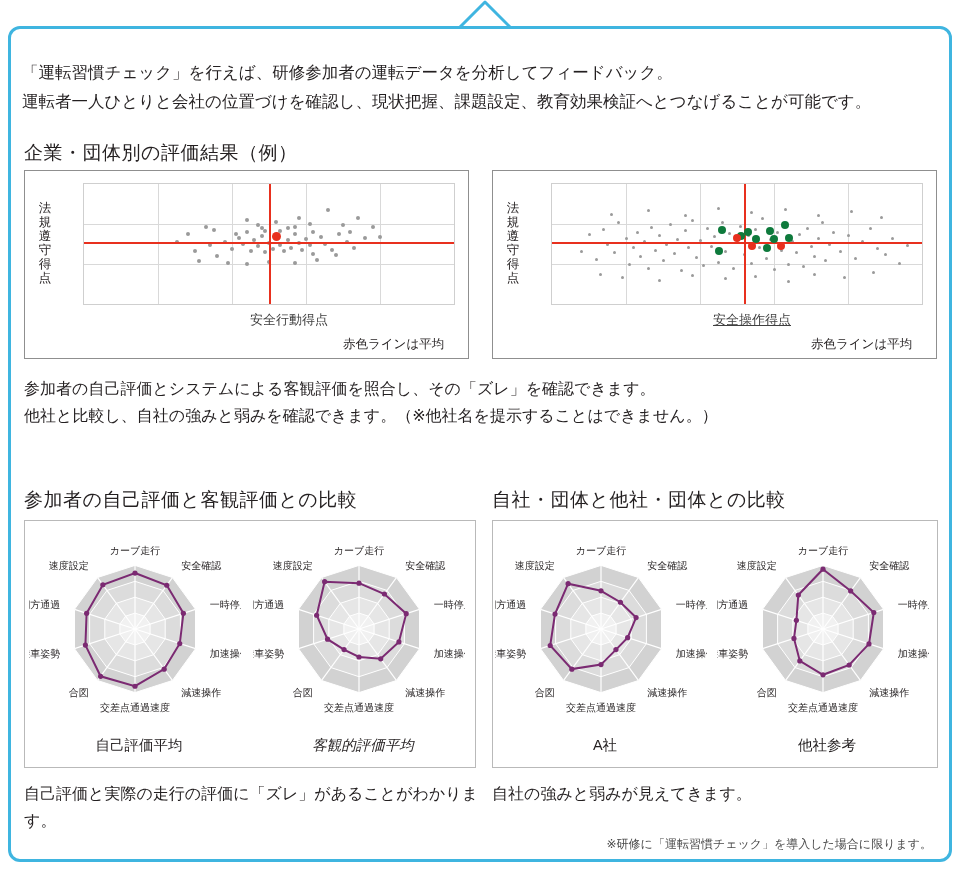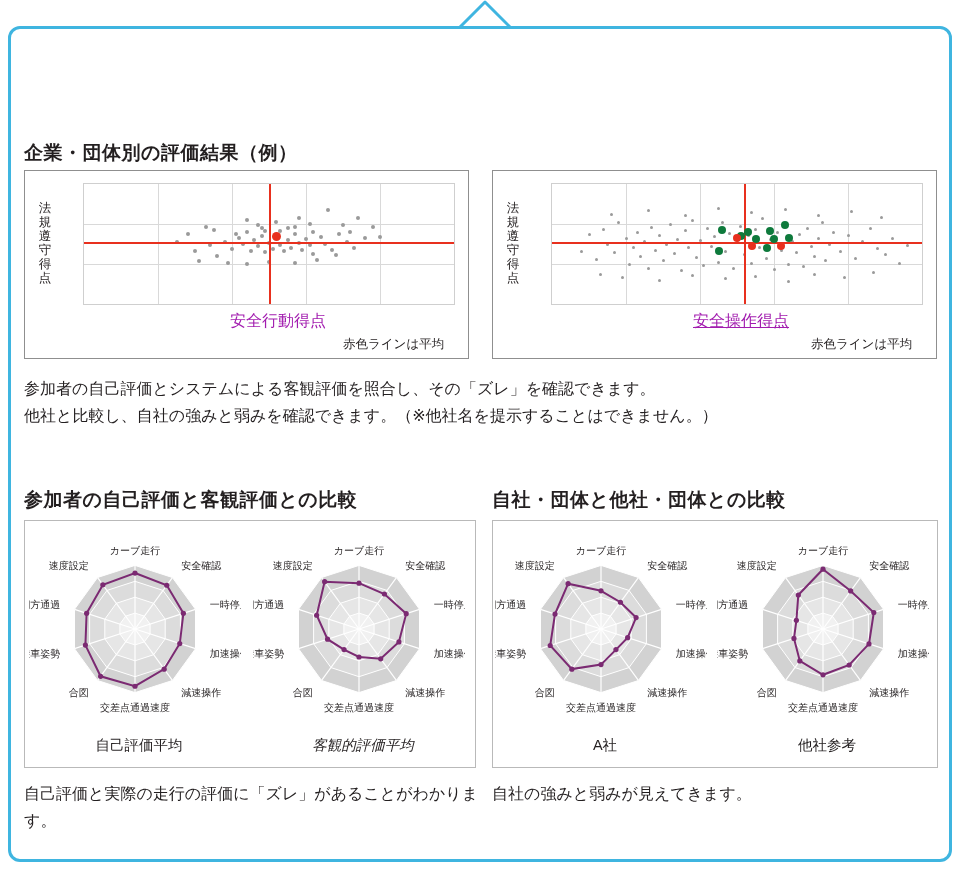--- a/index.html
+++ b/index.html
@@ -19,42 +19,42 @@
     border:3px solid #3fb5e0;border-radius:12px;background:#fff;
     box-sizing:border-box;
   }
 
   .intro{
     position:absolute;left:22px;top:58px;width:910px;
     font-size:16.5px;line-height:1.75;color:#231f20;
   }
 
   .sec-title{
-    position:absolute;font-size:19px;font-weight:bold;color:#231f20;
+    position:absolute;font-size:19px;font-weight:normal;color:#231f20;
     letter-spacing:.5px;
   }
 
   .scatter-box{
     position:absolute;border:1px solid #8f8f8f;background:#fff;box-sizing:border-box;
   }
   .scatter-inner{
     position:absolute;background:#fff;border:1px solid #cfcfcf;box-sizing:border-box;
     overflow:hidden;
   }
   .grid-v,.grid-h{position:absolute;background:#d9d9d9;}
   .mean-v,.mean-h{position:absolute;background:#e8301e;}
   .dot{position:absolute;border-radius:50%;background:#9a9a9a;}
   .dot.red{background:#e8301e;}
   .dot.green{background:#0e7a3c;}
 
   .ylab{
     position:absolute;font-size:12.5px;line-height:1.12;text-align:center;
     width:16px;color:#231f20;
   }
-  .xlab{position:absolute;font-size:16px;color:#a21caf;}
+  .xlab{position:absolute;font-size:13px;color:#404040;margin-left:20px;}
   .notelab{position:absolute;font-size:12.5px;color:#231f20;text-align:center;}
 
   .bodytext{
     position:absolute;font-size:16px;line-height:1.7;color:#231f20;
   }
 
   .radar-box{
     position:absolute;border:1px solid #b9b9b9;background:#fff;box-sizing:border-box;
   }
   .radar-cap{
@@ -74,20 +74,24 @@
 <div class="page">
 
   <div class="callout-arrow">
     <svg width="60" height="32" viewBox="0 0 60 32">
       <polyline points="2,30 30,2 58,30" fill="#ffffff" stroke="#3fb5e0" stroke-width="3" stroke-linejoin="round"></polyline>
     </svg>
   </div>
 
   <div class="panel"></div>
 
+  <div class="intro">
+    <div>「運転習慣チェック」を行えば、研修参加者の運転データを分析してフィードバック。</div>
+    <div>運転者一人ひとりと会社の位置づけを確認し、現状把握、課題設定、教育効果検証へとつなげることが可能です。</div>
+  </div>
 
   <div class="sec-title" style="left:24px;top:140px;">企業・団体別の評価結果（例）</div>
 
   <div class="scatter-box" style="left:24px;top:170px;width:445px;height:189px;">
     <div class="ylab" style="left:12px;top:30px;">
       法<br>規<br>遵<br>守<br>得<br>点
     </div>
     <div class="scatter-inner" id="sc1" style="left:58px;top:12px;width:372px;height:122px;">
         <div class="grid-v" style="left: 74px; top: 0px; width: 1px; height: 120px;"></div>
         <div class="grid-v" style="left: 148px; top: 0px; width: 1px; height: 120px;"></div>
@@ -459,13 +463,14 @@
           <text x="59.8000791698116" y="41.91126424212914" font-size="10" fill="#231f20" text-anchor="end">速度設定</text>
         </svg>
       </div>
     <div class="radar-cap" style="left:224px;top:215px;width:220px;">他社参考</div>
     <div class="radar-cap" style="left:2px;top:215px;width:220px;">A社</div>
   </div>
 
   <div class="bodytext" style="left:24px;top:780px;width:460px;">自己評価と実際の走行の評価に「ズレ」があることがわかります。</div>
   <div class="bodytext" style="left:492px;top:780px;width:440px;">自社の強みと弱みが見えてきます。</div>
 
+  <div class="footnote">※研修に「運転習慣チェック」を導入した場合に限ります。</div>
 </div>
 
 </body></html>

